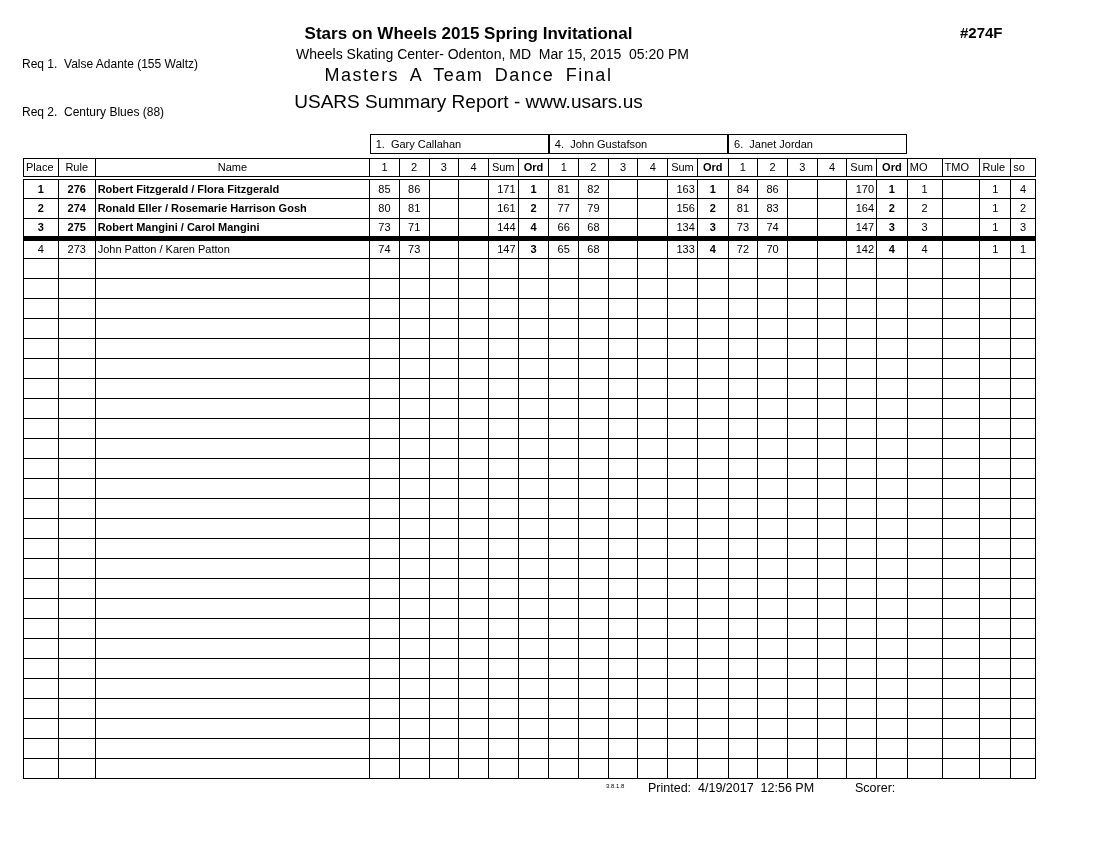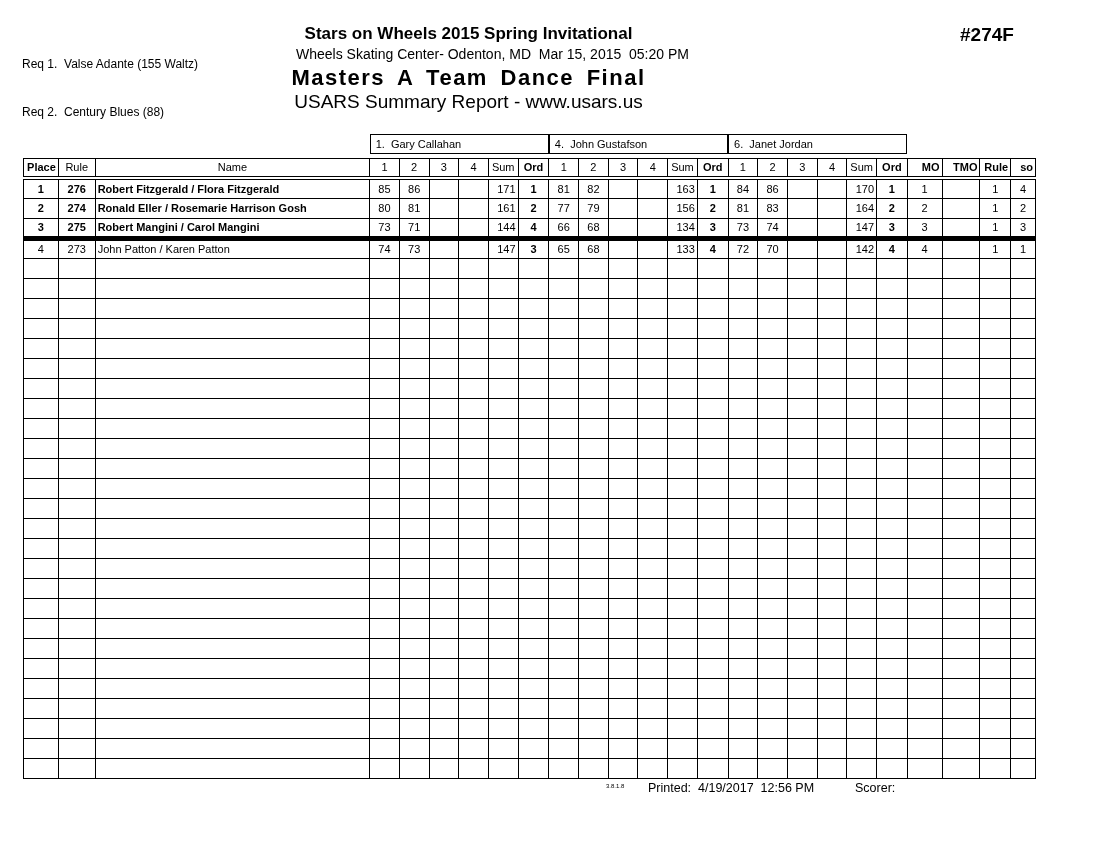--- a/index.html
+++ b/index.html
@@ -5,36 +5,36 @@
   * { margin:0; padding:0; box-sizing:border-box; }
   html,body { background:#fff; }
   .page {
     position:relative; width:1100px; height:850px; background:#ffffff;
     font-family:"Liberation Sans", sans-serif; color:#000; overflow:hidden;
   }
   .req-block { position:absolute; left:22px; top:24px; font-size:12px; line-height:16px; white-space:pre; }
   .title-block { position:absolute; left:0; top:0; width:937px; text-align:center; white-space:pre; }
   .t1 { position:absolute; top:24px; width:100%; font-size:17px; font-weight:bold; }
   .t2 { position:absolute; top:46px; width:100%; font-size:14px;padding-left:48px; }
-  .t3 { position:absolute; top:65px; width:100%; font-size:22px; font-weight:bold; letter-spacing:1.5px; word-spacing:5px; }
+  .t3 { position:absolute; top:65px; width:100%; font-size:18px; font-weight:normal; letter-spacing:1.5px; word-spacing:5px; }
   .t4 { position:absolute; top:91px; width:100%; font-size:19px; }
-  .event-num { position:absolute; left:960px; top:24px; font-size:19px; font-weight:bold; }
+  .event-num { position:absolute; left:960px; top:24px; font-size:15px; font-weight:bold; }
 
   table.report {
     position:absolute; left:23px; top:134px; width:1013px;
     border-collapse:collapse; table-layout:fixed; font-size:11px;
   }
   table.report td {
     border:1px solid #000; height:20px; padding:0 2px;
     overflow:hidden; white-space:nowrap; vertical-align:middle;
   }
   tr.judge-row td { border:none; height:24px; padding:0; vertical-align:top; }
   .judge-box { border:1px solid #000; height:20px; line-height:18px; padding-left:5px; white-space:pre; font-size:11px; }
   tr.header-row td { border-bottom:4px double #000; }
-  td.hleft { text-align:right; padding-left:3px;font-weight:bold; }
+  td.hleft { text-align:left; padding-left:3px; }
   td.hname { text-align:center; padding-left:6px; }
   td.c { text-align:center; }
   td.sum { text-align:right; padding-right:3px; }
   td.ord { border-left:4px solid #000; border-right:4px solid #000; text-align:center; font-weight:bold; }
   tr.thick-below td { border-bottom:5px solid #000; }
   td.b { font-weight:bold; }
   td.name-cell { text-align:left; padding-left:6px; }
 
   .footer-version { position:absolute; left:606px; top:783px; font-size:6px; }
   .footer-printed { position:absolute; left:648px; top:781px; font-size:12.5px; white-space:pre; }

